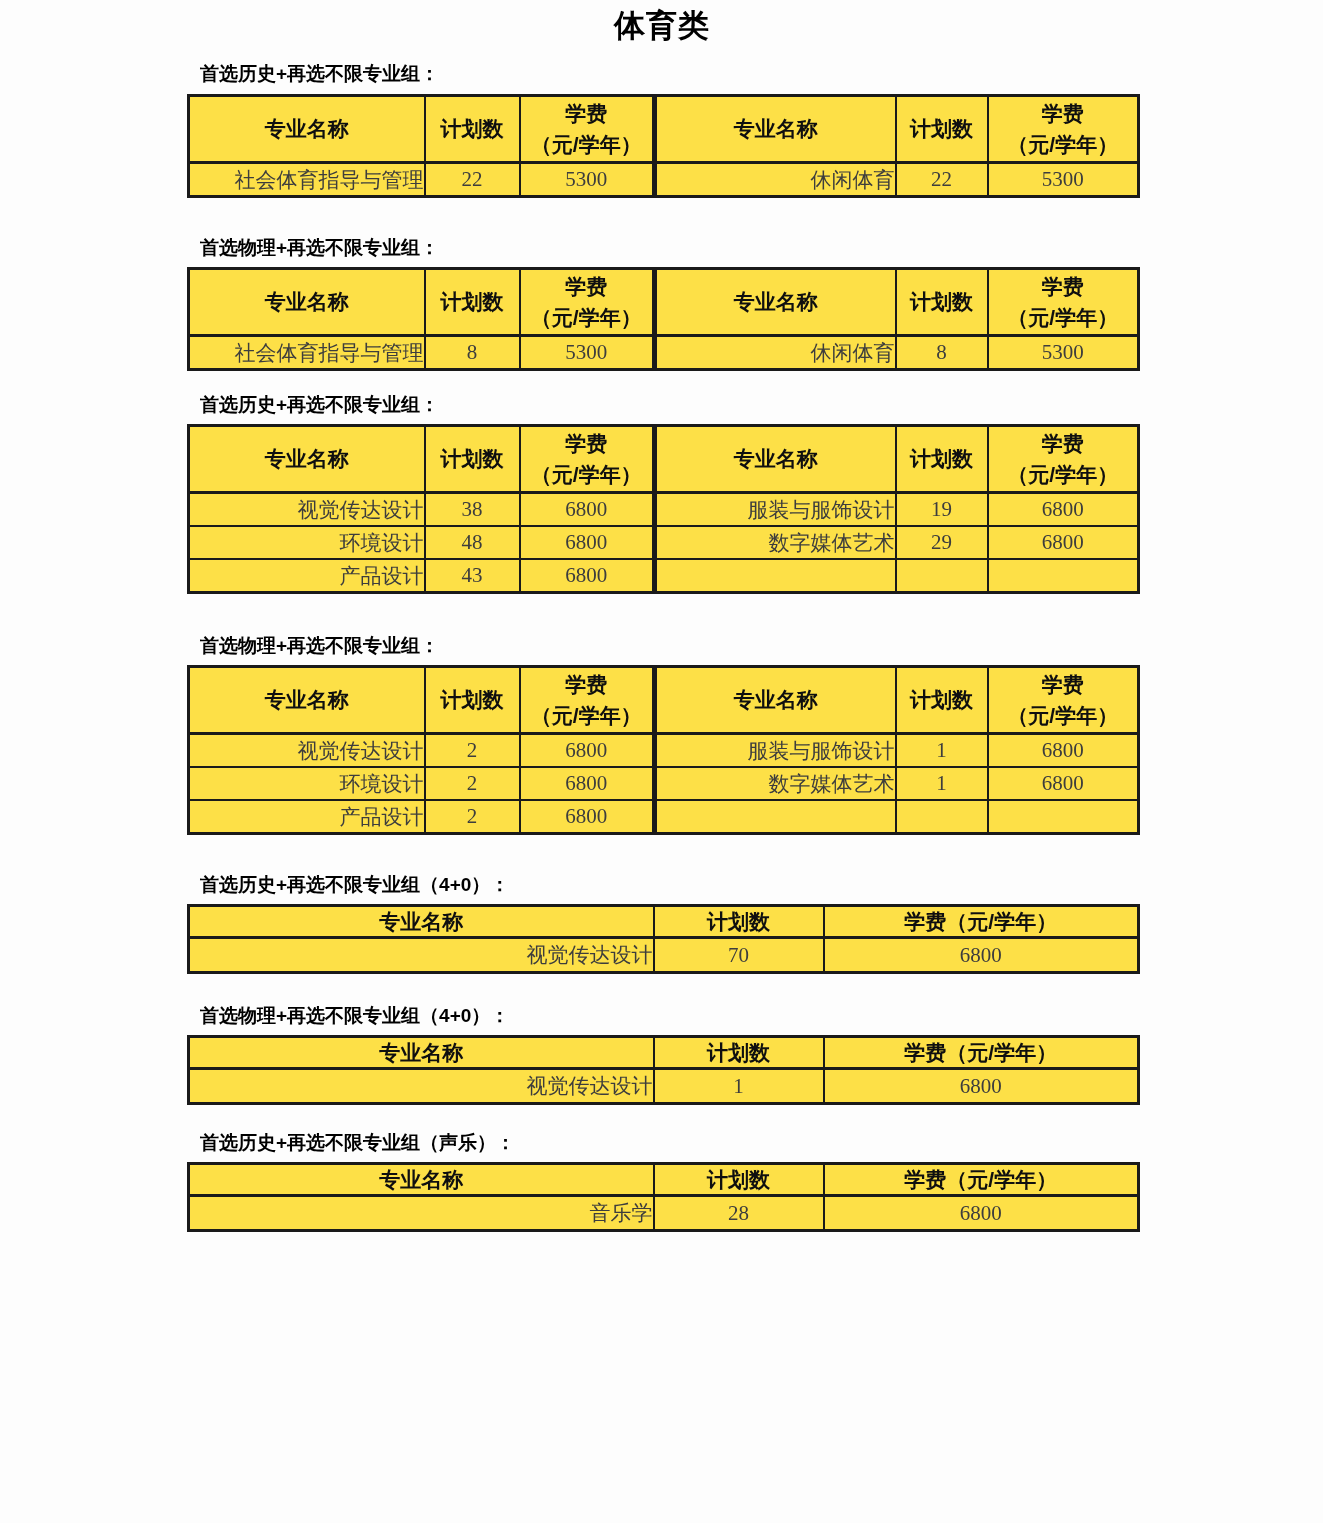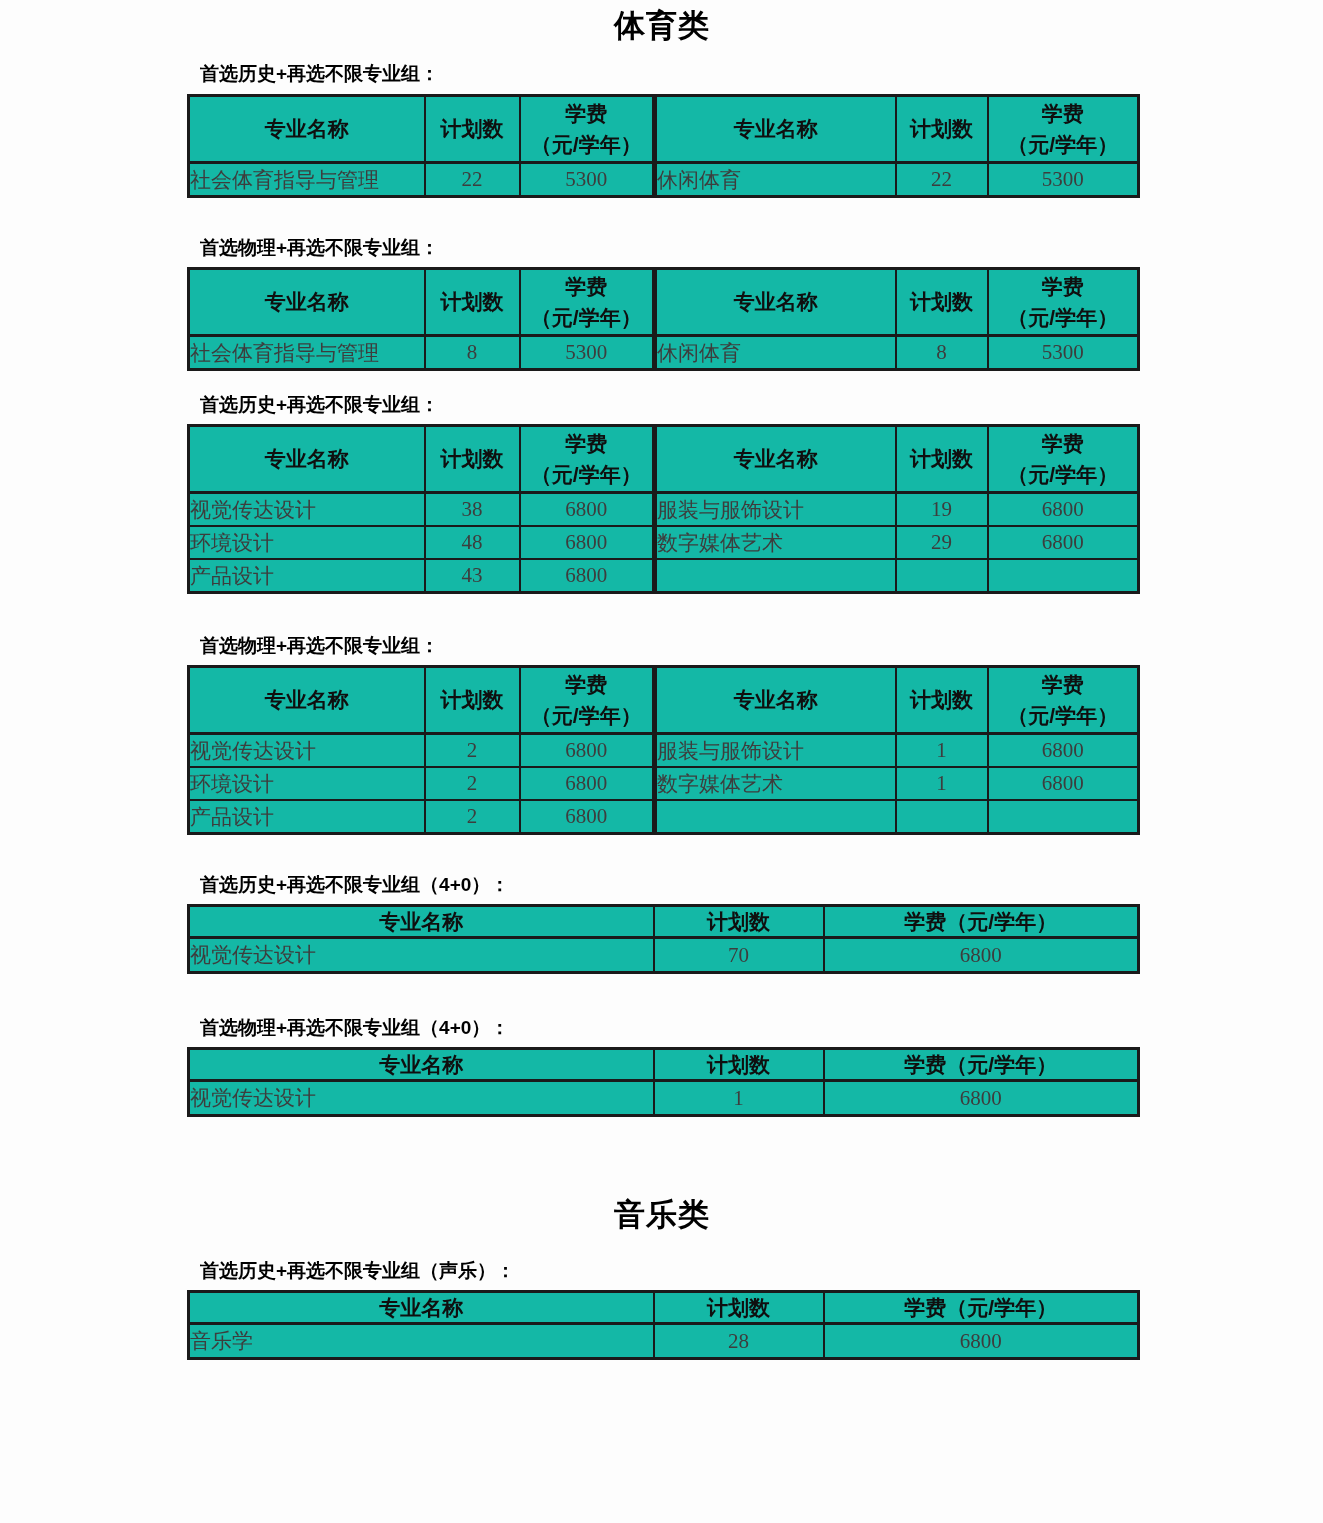--- a/index.html
+++ b/index.html
@@ -18,37 +18,37 @@
     color:#000; text-align:center; letter-spacing:1px;
   }
   .group-label {
     font-family:"Liberation Sans","DejaVu Sans",sans-serif;
     font-weight:bold; font-size:19px; line-height:28px;
     color:#000; text-align:left; padding-left:13px;
   }
 
   table.tbl {
     border-collapse:collapse; table-layout:fixed;
-    width:950px; background:#14b8a6;
+    width:950px; background:#fde047;
     border:3px solid #1a1a1a;
   }
   .tbl th, .tbl td { border:2px solid #1a1a1a; overflow:hidden; }
   .tbl tr.header-row th { border-bottom:3px solid #1a1a1a; }
   .tbl .sep { border-left:5px solid #1a1a1a; }
 
   .tbl th {
     font-family:"Liberation Sans","DejaVu Sans",sans-serif;
     font-weight:bold; font-size:21px; color:#0f0f0f;
     text-align:center; vertical-align:middle; padding:0;
   }
   .tbl td {
     font-size:21px; color:#3d3d3d;
     vertical-align:middle; padding:0;
   }
-  .tbl td.major { text-align:left; }
+  .tbl td.major { text-align:right; }
   .tbl td.num { text-align:center; }
 
   
   .tbl-double tr.header-row th { height:64px; }
   .tbl-double td { height:31px; }
   .th-line { display:block; line-height:31px; }
 
   
   .tbl-single tr.header-row th { height:29px; }
   .tbl-single td { height:32px; }
@@ -56,21 +56,21 @@
   
   .mt-title1 { margin-top:8px; }
   .mt-sub1   { margin-top:16px; }
   .mt-tbl    { margin-top:5px; }
   .mt-tbl1   { margin-top:6px; }
   .mt-sub2   { margin-top:36px; }
   .mt-title2 { margin-top:52px; }
   .mt-sub3   { margin-top:20px; }
   .mt-sub4   { margin-top:38px; }
   .mt-sub5   { margin-top:36px; }
-  .mt-sub6   { margin-top:40px; }
+  .mt-sub6   { margin-top:28px; }
   .mt-title3 { margin-top:80px; }
   .mt-sub7   { margin-top:24px; }
 </style>
 </head>
 <body>
 
 <div class="content">
 
   <div class="section-title mt-title1">体育类</div>
 
@@ -286,21 +286,20 @@
       <th>学费（元/学年）</th>
     </tr>
     <tr>
       <td class="major">视觉传达设计</td>
       <td class="num">1</td>
       <td class="num">6800</td>
     </tr>
   </tbody>
     </table>
 
-  <div class="section-title mt-title3">音乐类</div>
 
   <div class="group-label mt-sub7">首选历史+再选不限专业组（声乐）：</div>
   <table class="tbl tbl-single mt-tbl">
     <colgroup>
         <col style="width:465px">
         <col style="width:170px">
         <col style="width:315px">
       </colgroup>
     <tbody>
         <tr class="header-row">

